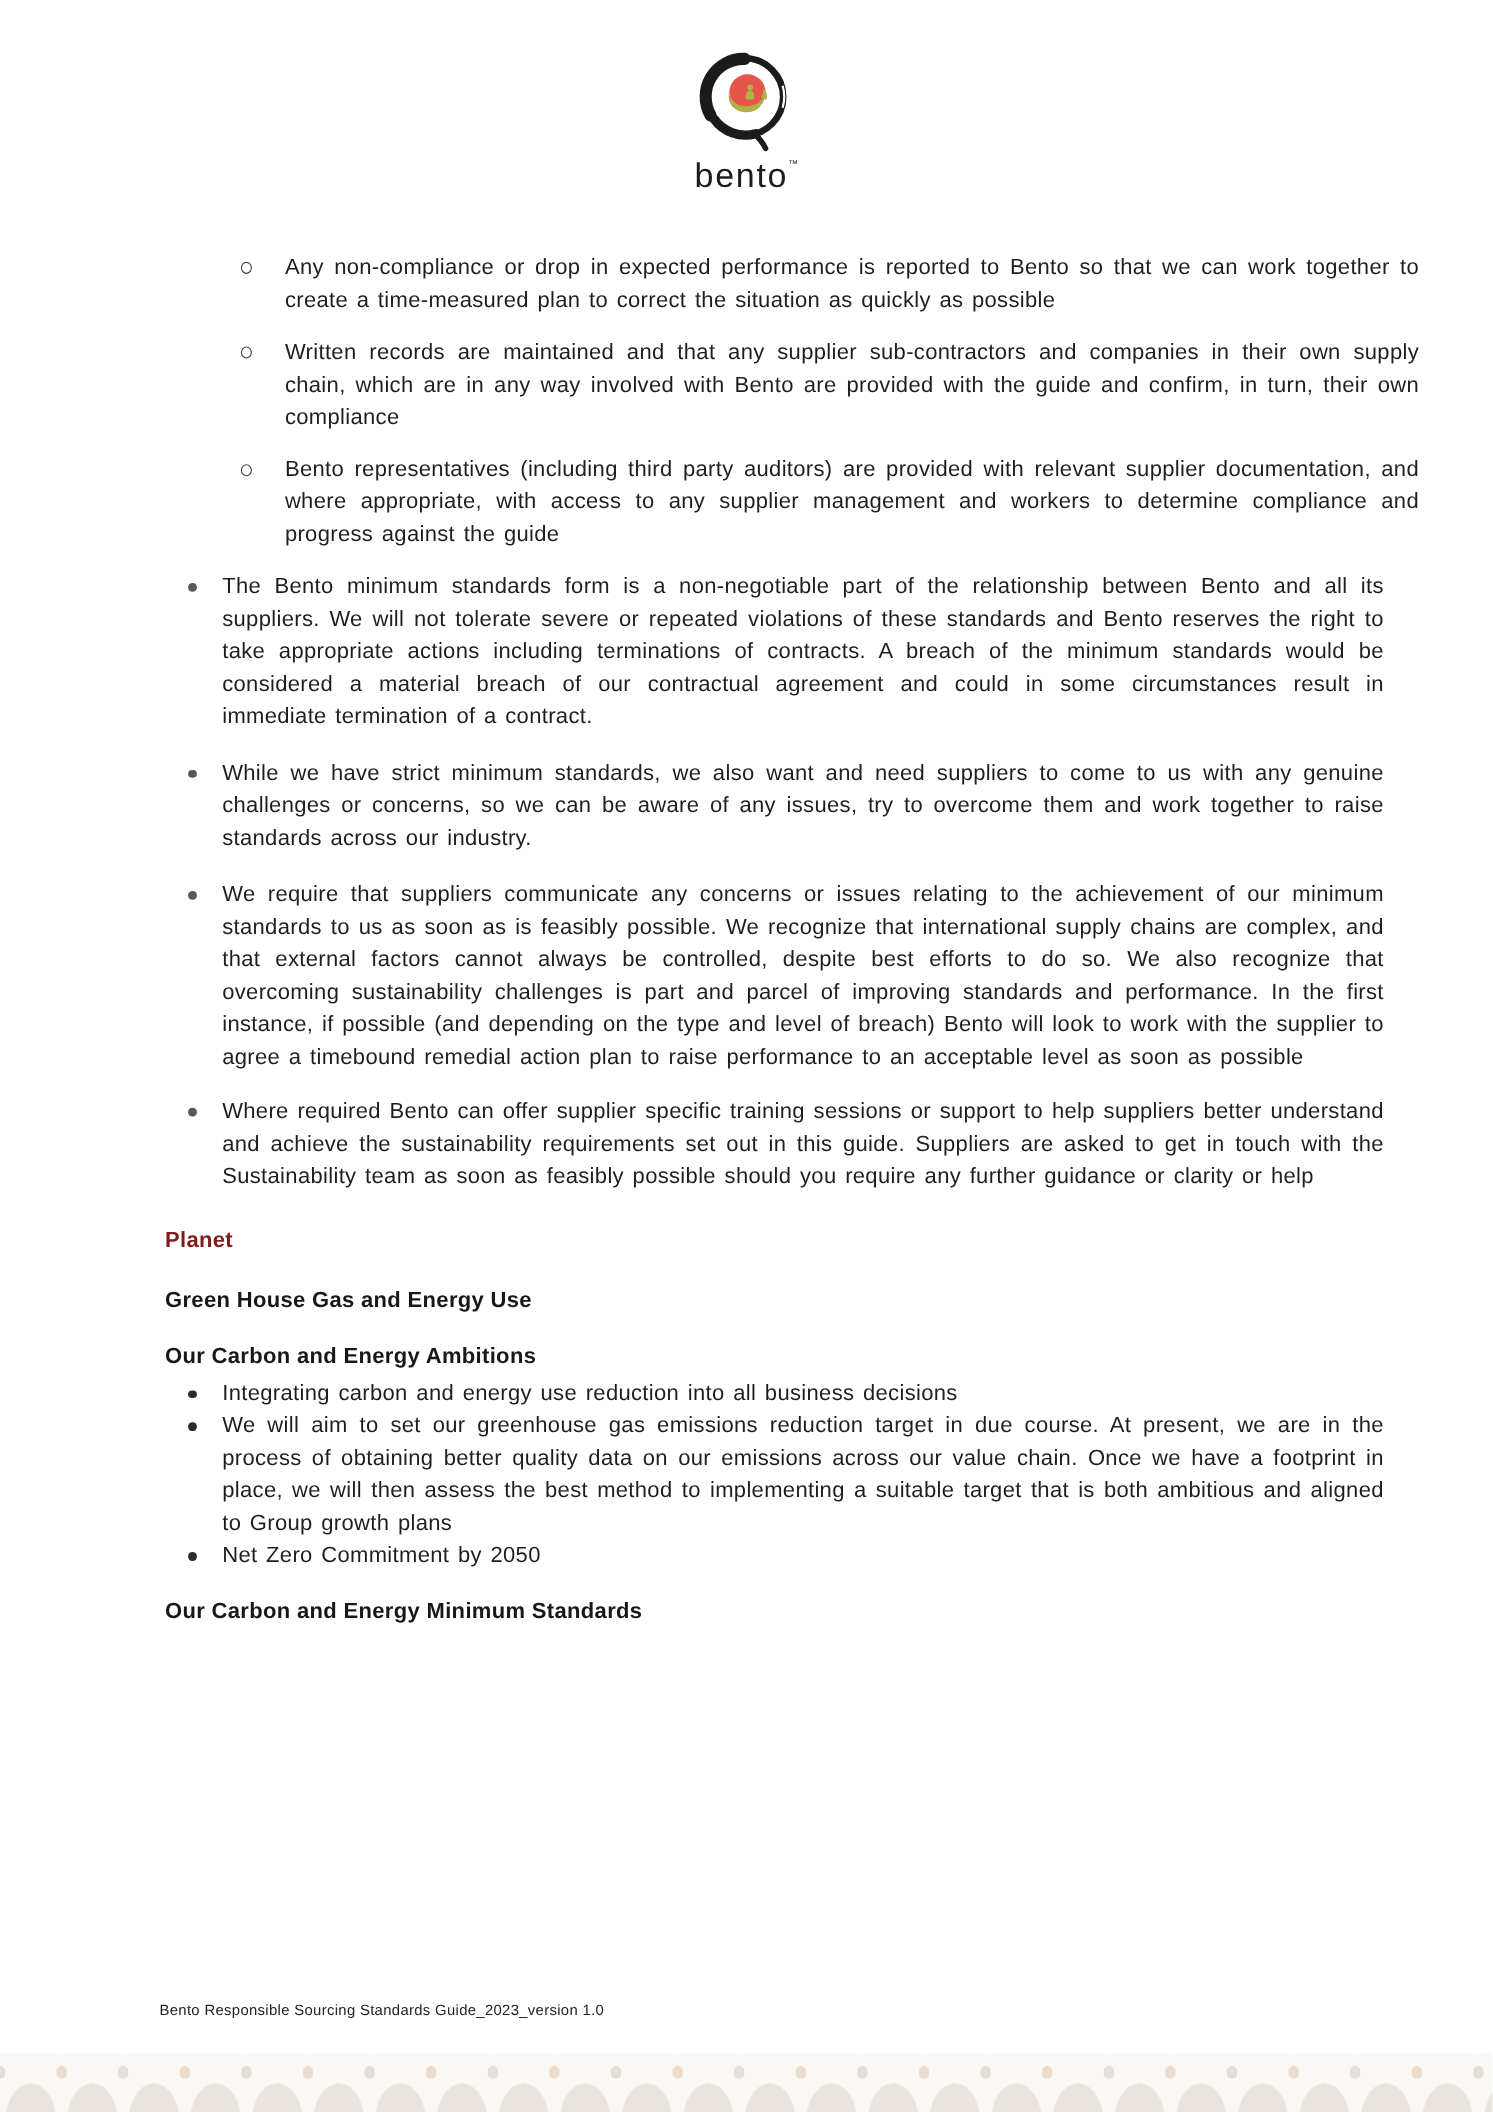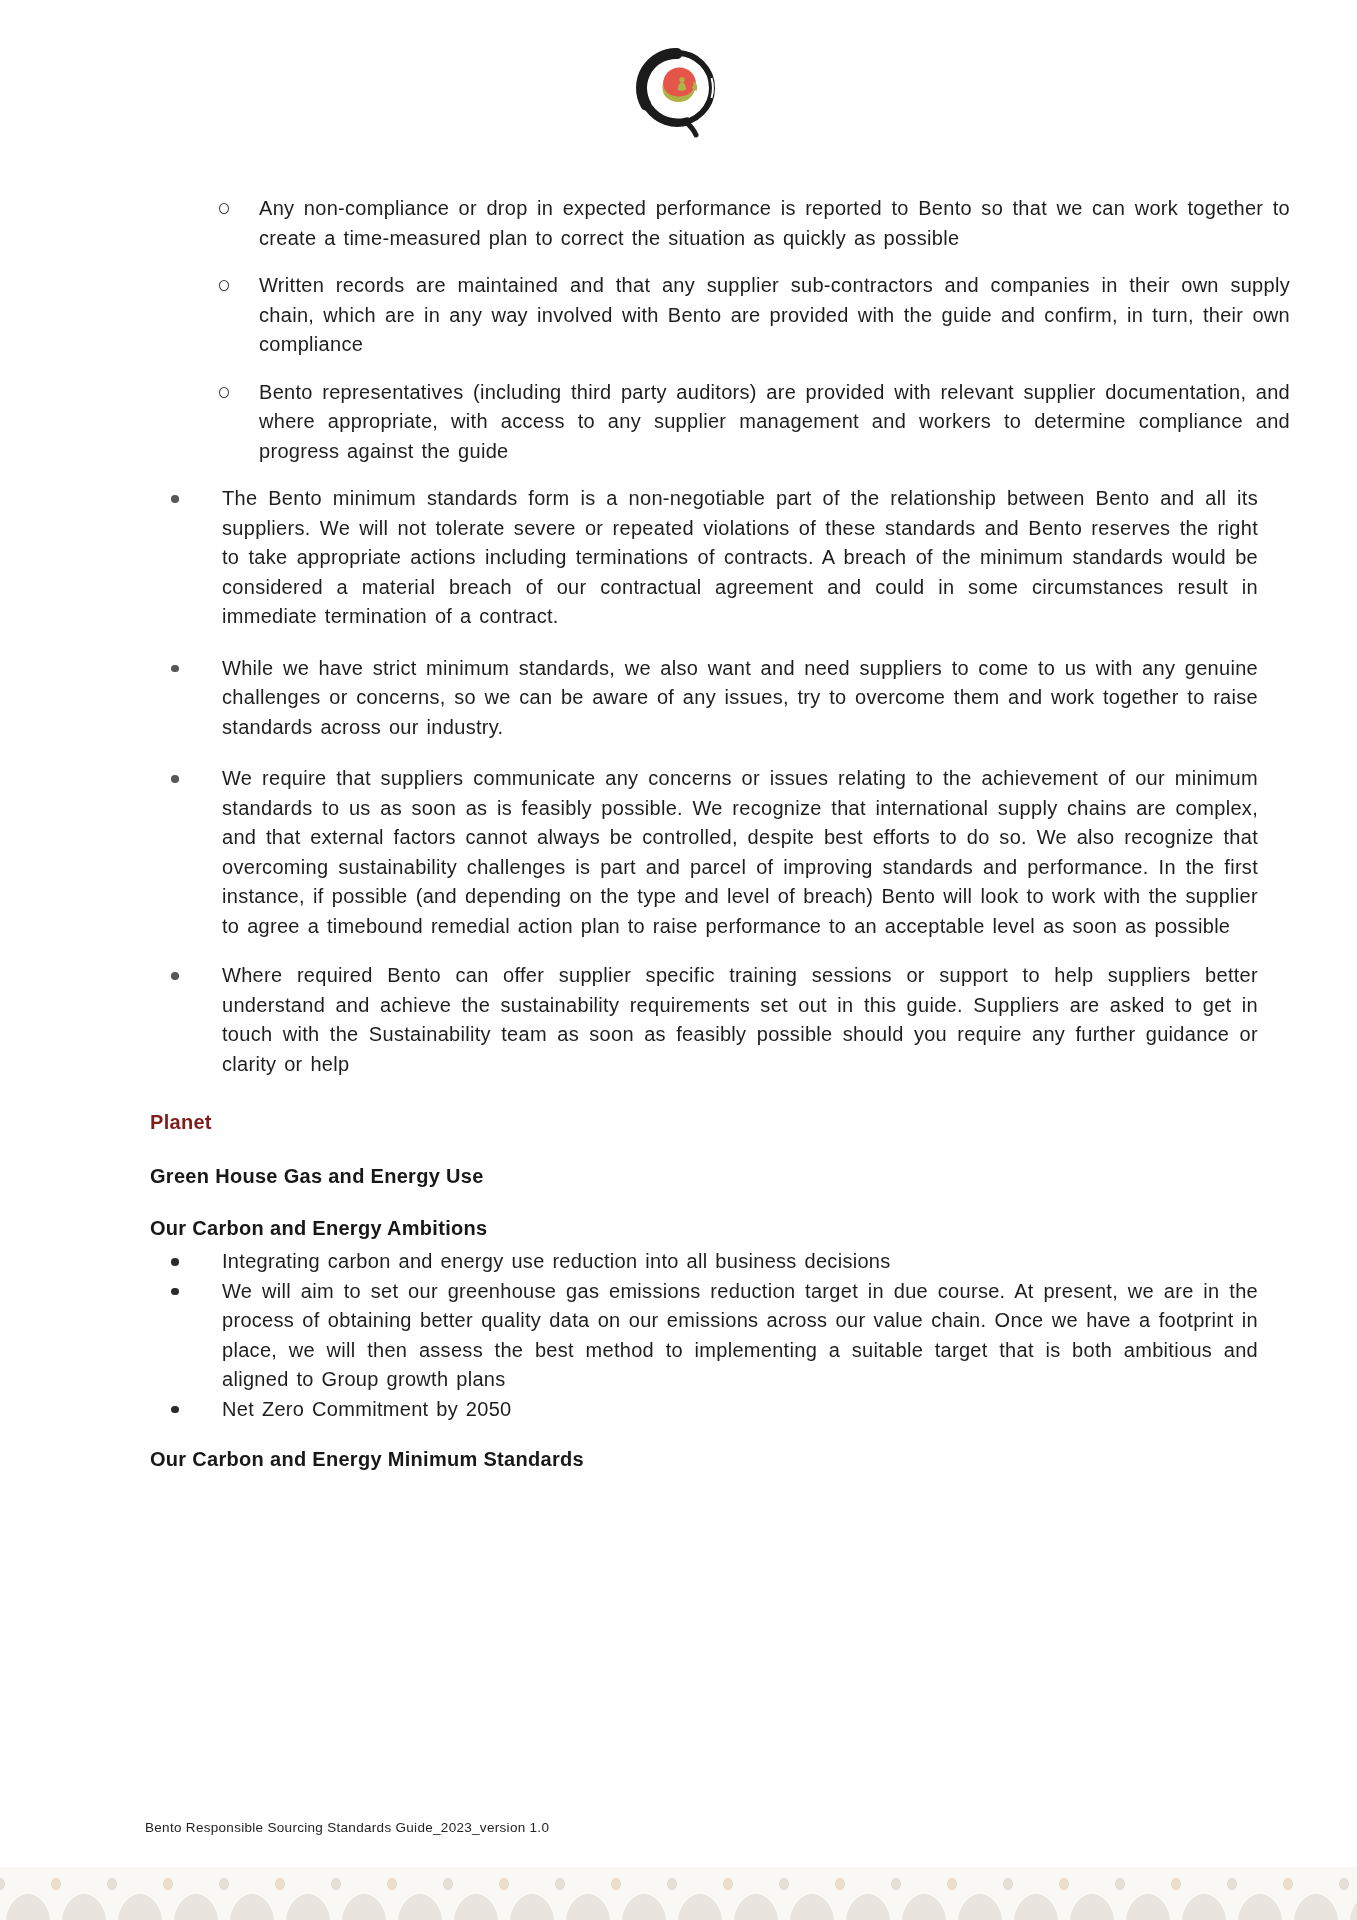--- a/index.html
+++ b/index.html
@@ -21,21 +21,21 @@
   .wordmark sup{font-size:9px;letter-spacing:0;vertical-align:18px;color:#2a2a2a;}
   
   .body-text{font-size:20px;line-height:29.5px;letter-spacing:0.3px;word-spacing:2px;}
   p{margin:0;}
   .just{text-align:justify;}
   .o-item{display:flex;margin-left:219px;margin-right:67px;margin-bottom:18px;}
   .o-marker{
     flex:none;width:10px;height:11px;border:1.4px solid #3d3d3d;border-radius:50%;
     margin-top:9px;margin-right:30px;box-sizing:border-box;
   }
-  .b-item{display:flex;margin-left:171px;margin-right:99px;gap:20px;}
+  .b-item{display:flex;margin-left:171px;margin-right:99px;}
   .b-marker{
     flex:none;width:7.5px;height:7.5px;border-radius:50%;background:#58585a;
     margin-top:11px;margin-right:23.5px;
   }
   .planet-list .b-marker{background:#2b2b2b;}
   .b-item p{flex:1;}
   .h-section{
     margin:0 167px 0 150px;font-size:20px;line-height:29.5px;font-weight:bold;
     color:#181818;letter-spacing:0.3px;
   }
@@ -74,20 +74,21 @@
       <path d="M 50 13.5 A 34.5 34.5 0 0 0 19 65" fill="none" stroke="#1b1b1b" stroke-width="11" stroke-linecap="round"></path>
       <path d="M 22 68 A 35 35 0 0 0 60 81.5" fill="none" stroke="#1b1b1b" stroke-width="8.5" stroke-linecap="round"></path>
       <path d="M 84.5 38 A 36 36 0 0 1 84.5 58" fill="none" stroke="#ffffff" stroke-width="2"></path>
       <path d="M 58 81 Q 66 88 69 95" fill="none" stroke="#1b1b1b" stroke-width="5" stroke-linecap="round"></path>
       <circle cx="52.5" cy="44" r="16.5" fill="#e55549"></circle>
       <path d="M 35.5 44 Q 34 58 47 61.5 Q 60 64 66 54 Q 68.5 50 68.5 45 Q 64 57 50 56.5 Q 38 55.5 35.5 44 Z" fill="#aeb347"></path>
       <path d="M 66.5 41 q 5.5 3.5 3 10 l -4.5 -2.5 q 2 -4 1.5 -7.5 z" fill="#aeb347"></path>
       <circle cx="55" cy="39.5" r="2.6" fill="#aeb347"></circle>
       <path d="M 50.5 49.5 q 1 -7.5 4.5 -7.5 q 3.5 0 4 7.5 q -4.5 2.5 -8.5 0 z" fill="#aeb347"></path>
     </svg>
+    <div class="wordmark"><span>bento</span><sup>™</sup></div>
   </header>
 
   <section class="body-text" style="margin-top:52px;">
     <div class="o-item">
       <span class="o-marker"></span>
       <p class="just">Any non-compliance or drop in expected performance is reported to Bento so that we can work together to create a time-measured plan to correct the situation as quickly as possible</p>
     </div>
     <div class="o-item">
       <span class="o-marker"></span>
       <p class="just">Written records are maintained and that any supplier sub-contractors and companies in their own supply chain, which are in any way involved with Bento are provided with the guide and confirm, in turn, their own compliance</p>

